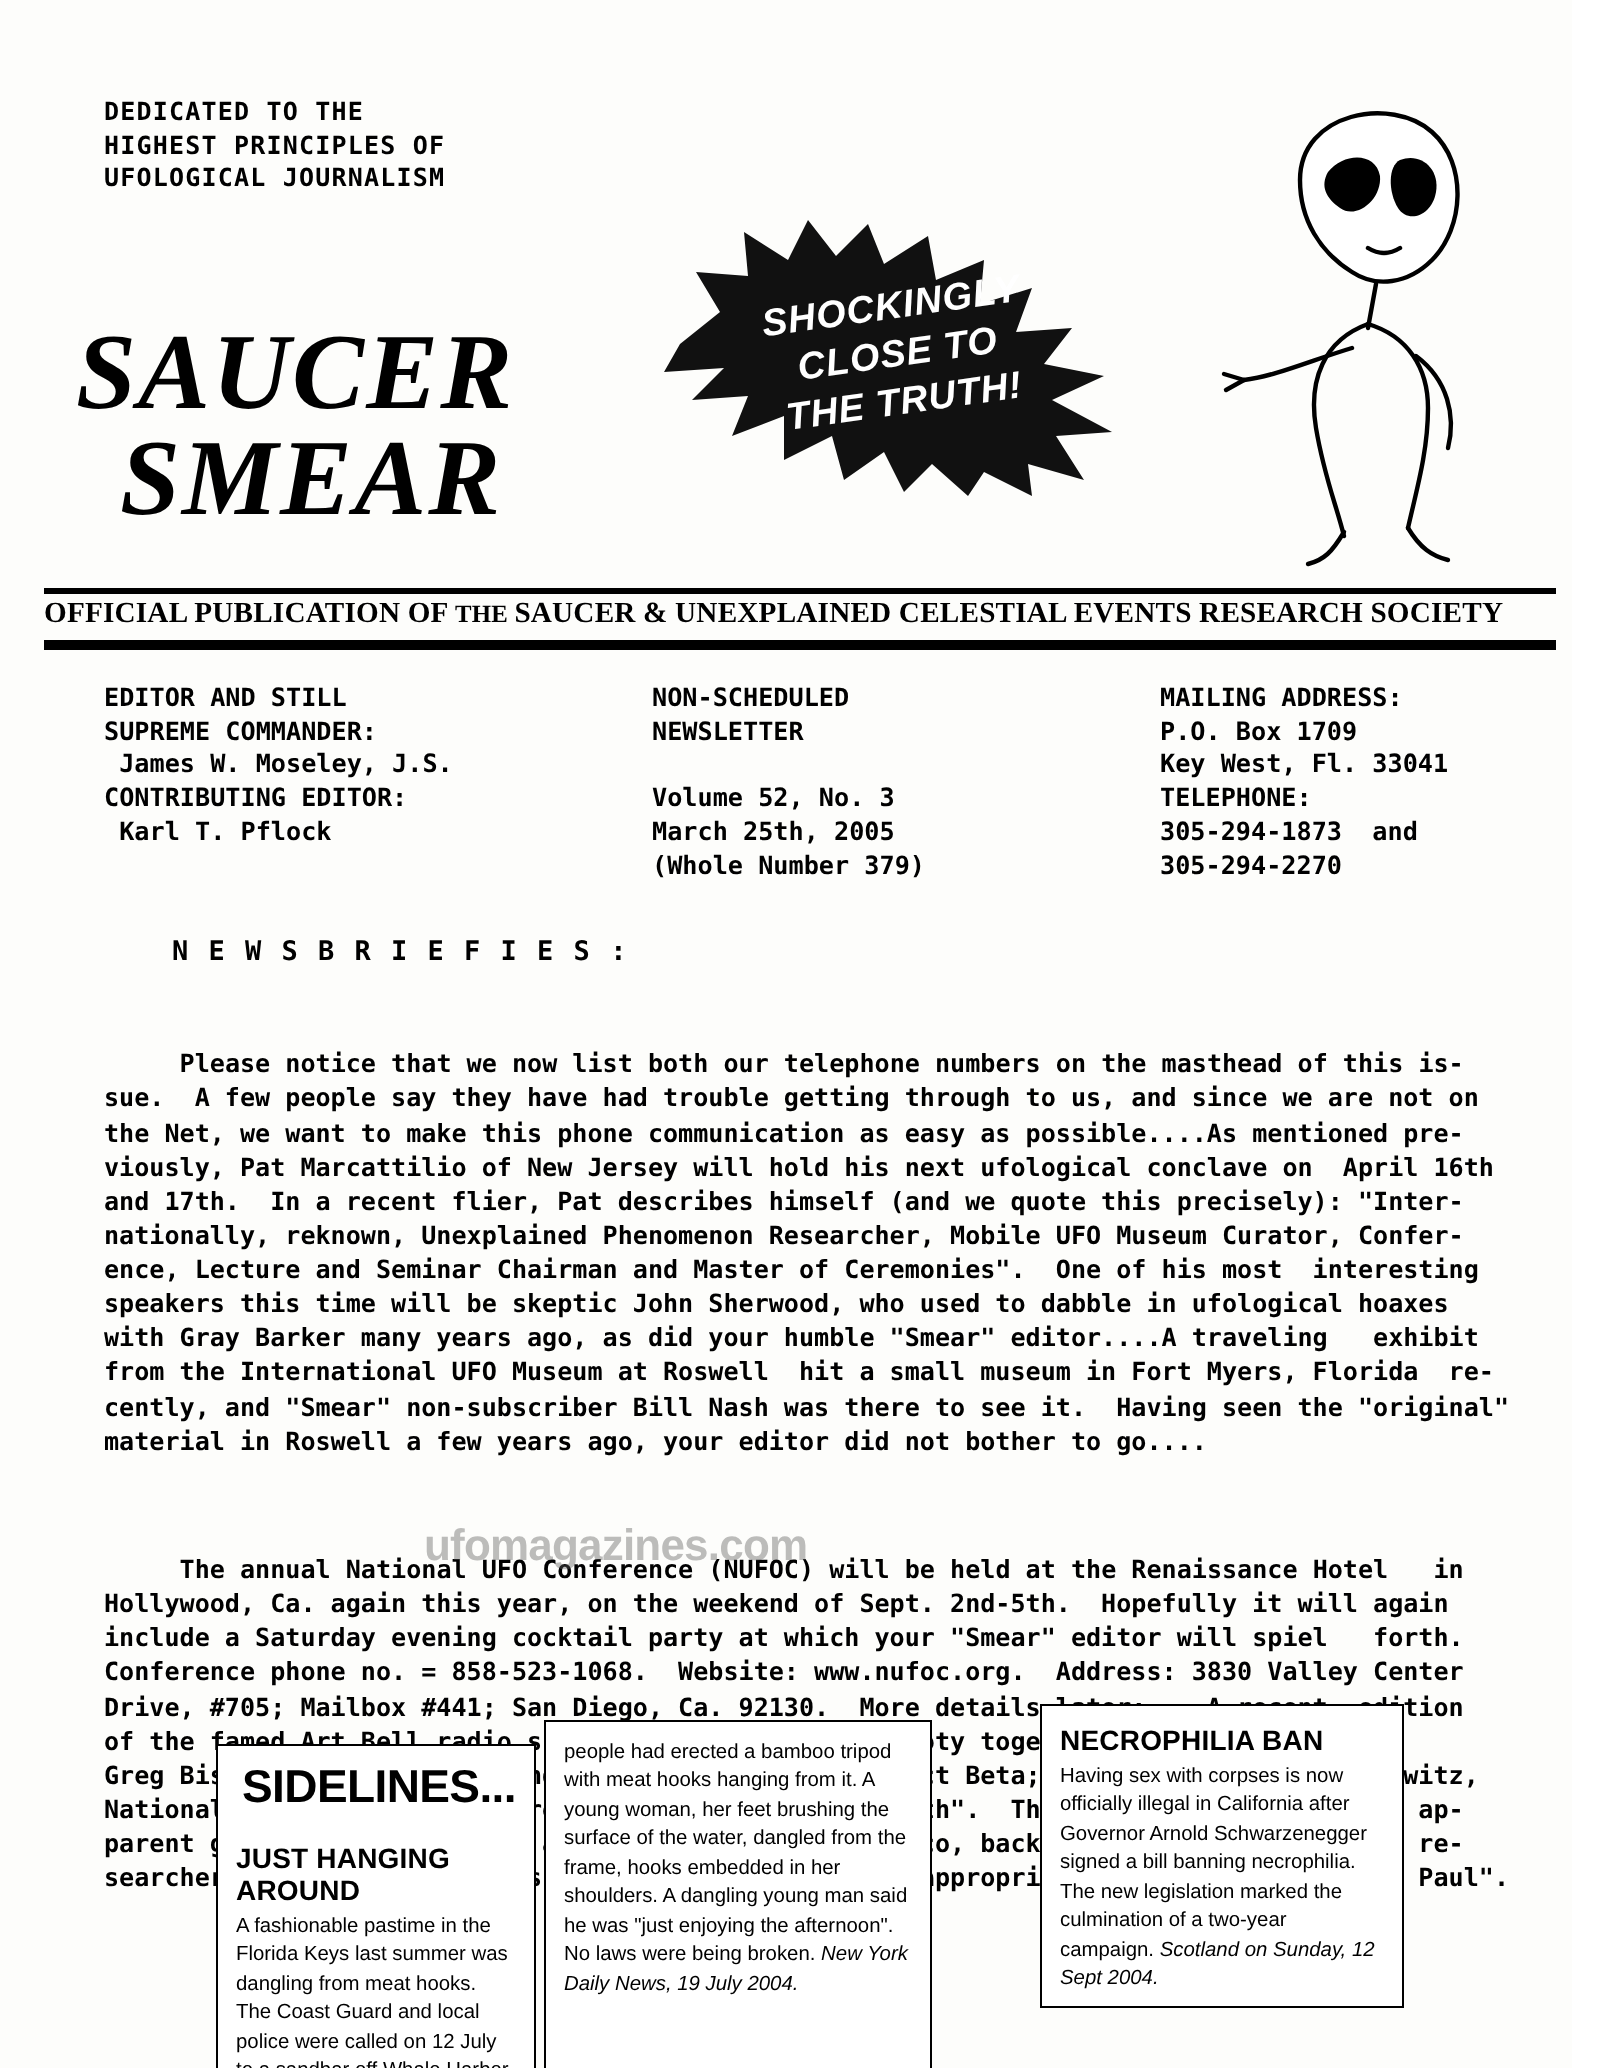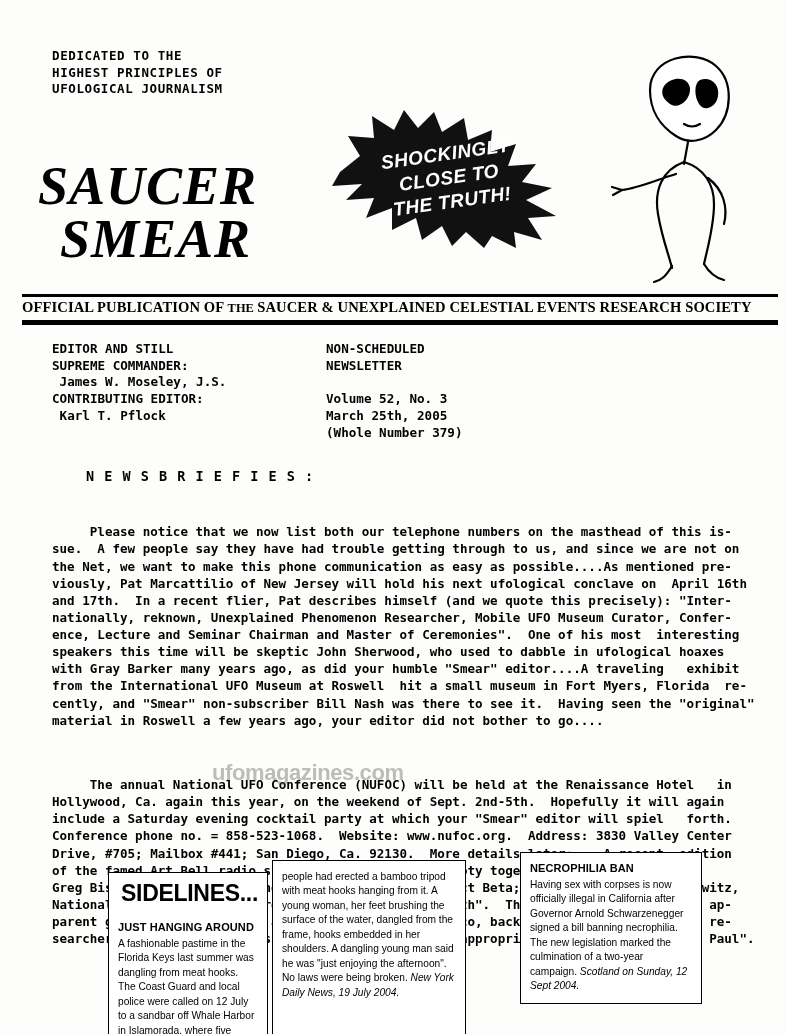--- a/index.html
+++ b/index.html
@@ -181,21 +181,21 @@
   .sidelines-title {
     font-family: "Liberation Sans", sans-serif;
     font-weight: 700;
     font-size: 23px;
     padding: 7px 0 0 12px;
     letter-spacing: -0.3px;
   }
   .clip-head {
     font-family: "Liberation Sans", sans-serif;
     font-weight: 700;
-    font-size: 11px;
+    font-size: 14px;
     padding: 0 9px;
     letter-spacing: 0.1px;
   }
   .clip-body {
     font-family: "Liberation Sans", sans-serif;
     font-size: 10.2px;
     line-height: 1.42;
     padding: 4px 9px 0 9px;
   }
   .clip-body i { font-style: italic; }
@@ -264,20 +264,26 @@
 SUPREME COMMANDER:
  James W. Moseley, J.S.
 CONTRIBUTING EDITOR:
  Karl T. Pflock</div>
   <div class="info info-2">NON-SCHEDULED
 NEWSLETTER
 
 Volume 52, No. 3
 March 25th, 2005
 (Whole Number 379)</div>
+  <div class="info info-3">MAILING ADDRESS:
+P.O. Box 1709
+Key West, Fl. 33041
+TELEPHONE:
+305-294-1873  and
+305-294-2270</div>
 
   <div class="newsbriefs">N E W S     B R I E F I E S :</div>
 
   <div class="body">
     <p>     Please notice that we now list both our telephone numbers on the masthead of this is-
 sue.  A few people say they have had trouble getting through to us, and since we are not on
 the Net, we want to make this phone communication as easy as possible....As mentioned pre-
 viously, Pat Marcattilio of New Jersey will hold his next ufological conclave on  April 16th
 and 17th.  In a recent flier, Pat describes himself (and we quote this precisely): "Inter-
 nationally, reknown, Unexplained Phenomenon Researcher, Mobile UFO Museum Curator, Confer-

